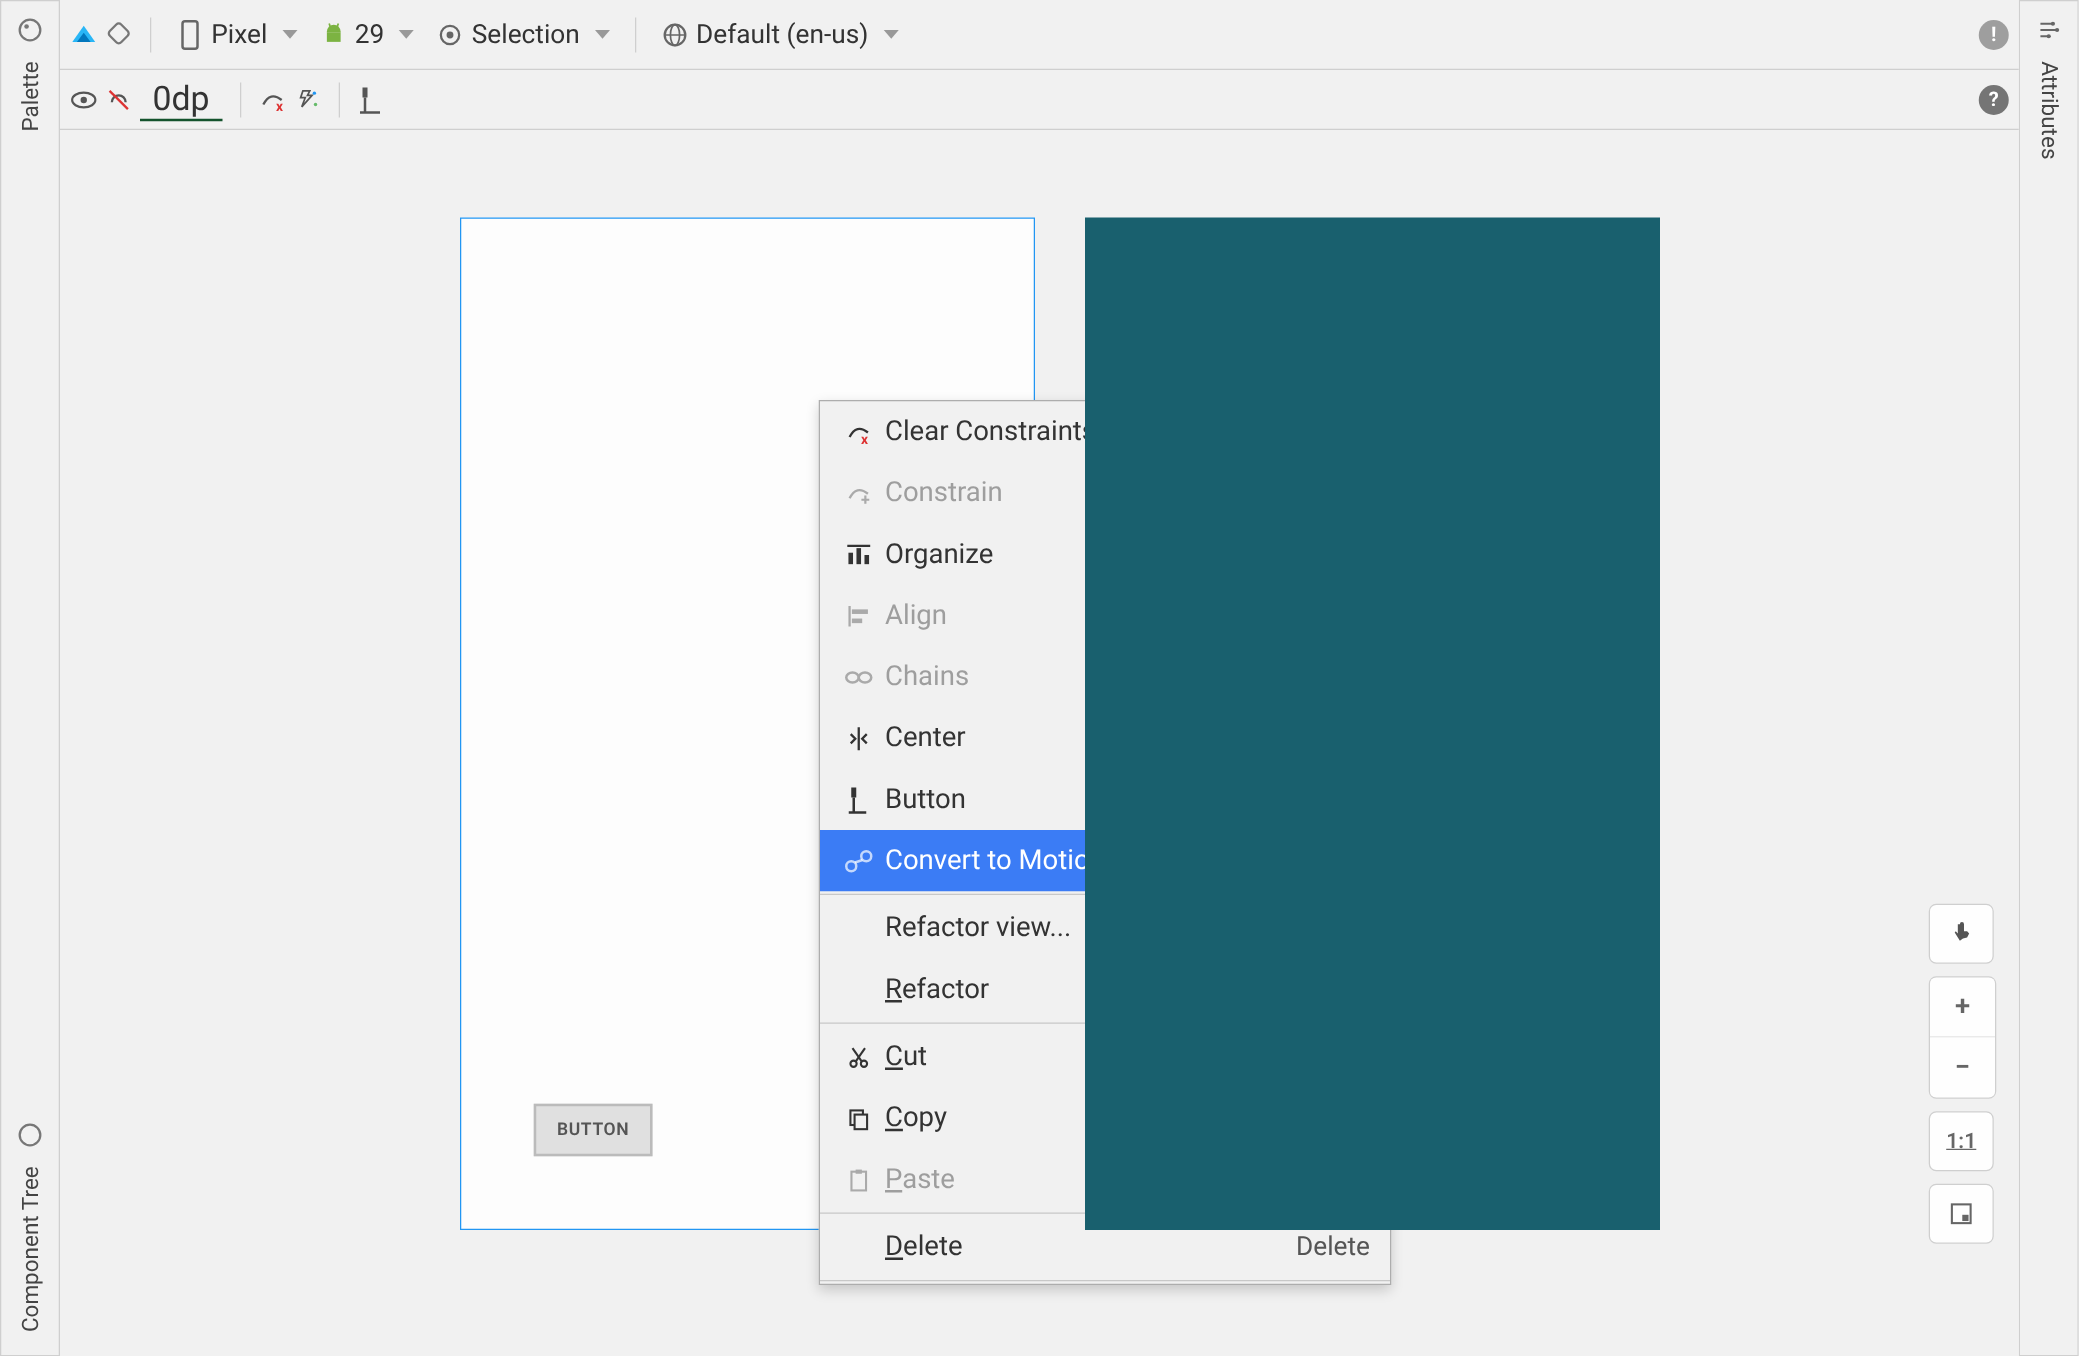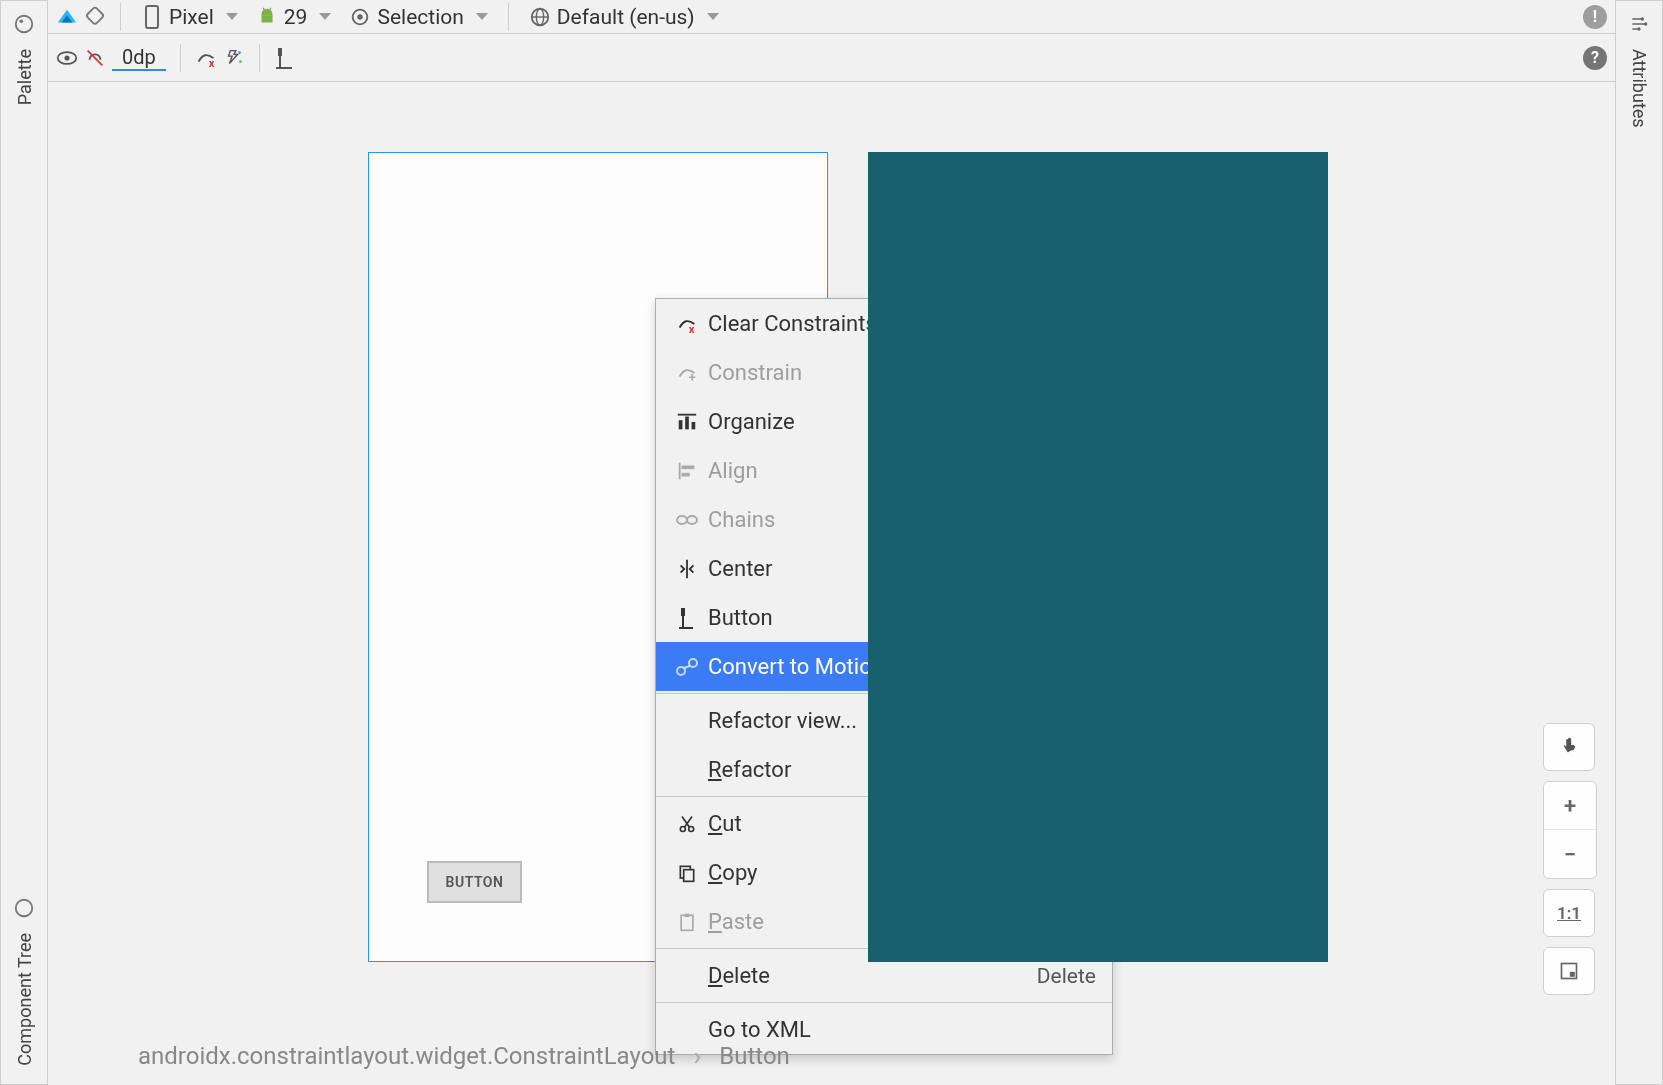--- a/index.html
+++ b/index.html
@@ -15,27 +15,27 @@
 .right-rail { right: 0; border-left: 1px solid #cfcfcf; }
 .rail-label {
   writing-mode: vertical-rl; font-size: 18px; color: #444;
   margin-top: 8px;
 }
 .rail-icon { width: 22px; height: 22px; margin-bottom: 6px; display: flex; align-items: center; justify-content: center; }
 
 .main { position: absolute; left: 48px; right: 48px; top: 0; bottom: 0; background: #f1f1f1; display: flex; flex-direction: column; }
 
 
-.toolbar { display: flex; align-items: center; height: 34px; border-bottom: 1px solid #cfcfcf; padding: 0 8px; gap: 6px; font-size: 21px; color: #333; }
+.toolbar { display: flex; align-items: center; height: 56px; border-bottom: 1px solid #cfcfcf; padding: 0 8px; gap: 6px; font-size: 21px; color: #333; }
 .tb-item { display: flex; align-items: center; gap: 6px; padding: 2px 6px; border-radius: 3px; cursor: pointer; }
 .tb-sep { width: 1px; height: 28px; background: #cfcfcf; margin: 0 8px; }
 .tb-icon { width: 22px; height: 22px; display: inline-flex; align-items: center; justify-content: center; }
 .chev::after { content: ""; display: inline-block; width: 0; height: 0; border-left: 6px solid transparent; border-right: 6px solid transparent; border-top: 7px solid #999; margin-left: 6px; }
 .toolbar2 { height: 48px; }
-.margin-box { display: inline-flex; align-items: flex-end; border-bottom: 2px solid #3b82f6; padding: 0 10px; font-size: 20px; color: #333; }
+.margin-box { display: inline-flex; align-items: flex-end; border-bottom: 2px solid #14532d; padding: 0 10px; font-size: 27px; color: #333; }
 .info-circle { width: 24px; height: 24px; border-radius: 50%; background: #9e9e9e; color: #fff; font-weight: bold; display: flex; align-items: center; justify-content: center; font-size: 16px; }
 .help-circle { width: 24px; height: 24px; border-radius: 50%; background: #757575; color: #fff; font-weight: bold; display: flex; align-items: center; justify-content: center; font-size: 16px; }
 .spacer { flex: 1; }
 
 
 .canvas { flex: 1; position: relative; background: #f1f1f1; }
 .device-light { position: absolute; left: 320px; top: 70px; width: 460px; height: 810px; background: #fdfdfd; border: 1px solid #2196f3; }
 .device-dark  { position: absolute; left: 820px; top: 70px; width: 460px; height: 810px; background: #19606e; }
 .mock-button {
   position: absolute; left: 58px; bottom: 58px; width: 95px; height: 42px;
@@ -338,24 +338,20 @@
           <span class="underline-first">Paste</span>
           <span class="cm-shortcut">Ctrl+V</span>
         </div>
         <div class="cm-sep"></div>
         <div class="cm-item">
           <span class="cm-icon"></span>
           <span class="underline-first">Delete</span>
           <span class="cm-shortcut">Delete</span>
         </div>
         <div class="cm-sep"></div>
-        <div class="cm-item">
-          <span class="cm-icon"></span>
-          <span>Go to XML</span>
-        </div>
       </div>
     </div>
     <div class="device-dark"></div>
 
     <div class="zoom-stack">
       <div class="zoom-btn">
         <svg width="22" height="22" viewBox="0 0 24 24">
             <path d="M9 3v9l-2-2-1 1 5 8 3-2 4-1 2-4-2-2h-3V3a2 2 0 0 0-2-2 2 2 0 0 0-2 2z" fill="#555" transform="scale(0.9) translate(1,1)"></path>
           </svg>
       </div>
@@ -367,19 +363,14 @@
         <span>1:1</span>
       </div>
       <div class="zoom-btn">
         <svg width="20" height="20" viewBox="0 0 24 24">
             <rect x="3" y="3" width="18" height="18" fill="none" stroke="#666" stroke-width="2"></rect>
             <rect x="13" y="13" width="6" height="6" fill="#666"></rect>
           </svg>
       </div>
     </div>
 
-    <div class="breadcrumb">
-      <span>androidx.constraintlayout.widget.ConstraintLayout</span>
-      <span class="chev-r"></span>
-      <span>Button</span>
-    </div>
   </div>
 </div>
 
 </body></html>

